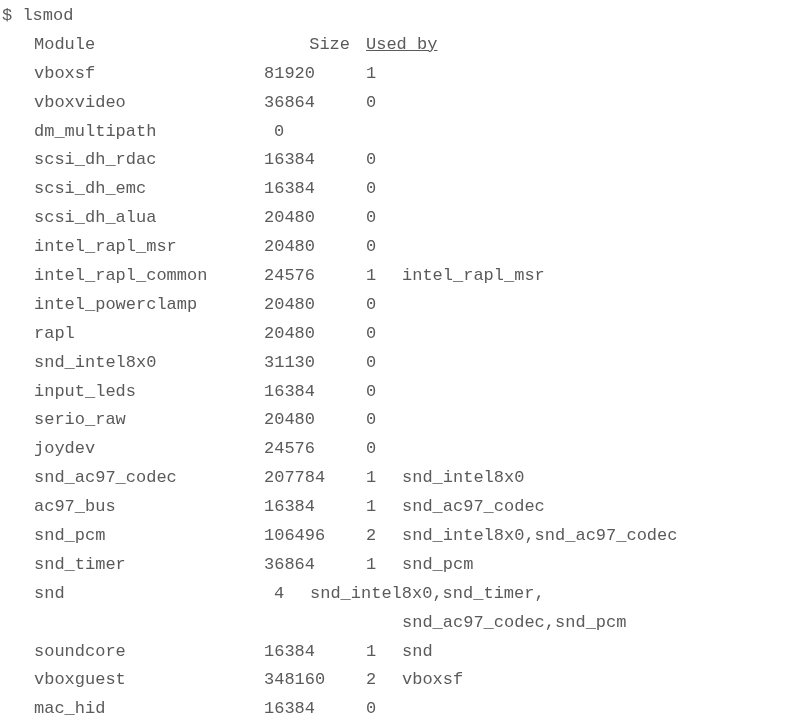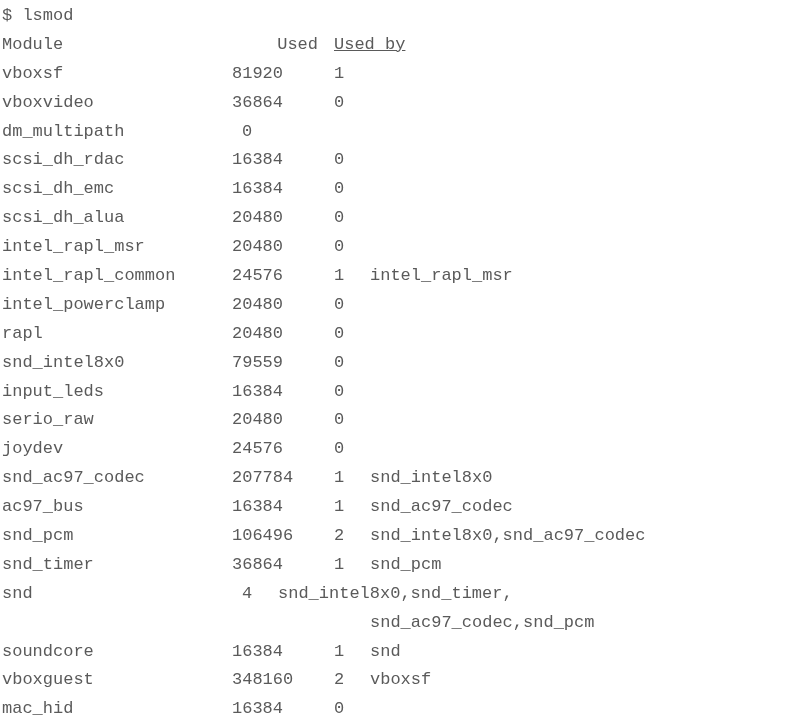--- a/index.html
+++ b/index.html
@@ -15,20 +15,21 @@
       padding: 2px 2px;
       width: 812px;
       box-sizing: border-box;
     }
     .prompt-line {
       white-space: pre;
     }
     .row {
       display: flex;
       flex-wrap: nowrap;
+      margin-left: 32px;
     }
     .col-module {
       width: 230px;
       flex: 0 0 auto;
       white-space: pre;
     }
     .col-size {
       width: 86px;
       flex: 0 0 auto;
       text-align: left;
@@ -64,21 +65,21 @@
       
     }
   </style>
 </head>
 <body>
 
 <div class="prompt-line">$ lsmod</div>
 
 <div class="row hdr">
   <span class="col-module">Module</span>
-  <span class="col-size">Used</span>
+  <span class="col-size">Size</span>
   <span class="col-usedby">Used by</span>
 </div>
 
 <div id="rows">
     <div class="row">
       <span class="col-module">vboxsf</span>
       <span class="col-size">81920</span>
       <span class="col-used">1</span>
       <span class="col-by"></span>
     </div>
@@ -130,21 +131,21 @@
       <span class="col-by"></span>
     </div>
     <div class="row">
       <span class="col-module">rapl</span>
       <span class="col-size">20480</span>
       <span class="col-used">0</span>
       <span class="col-by"></span>
     </div>
     <div class="row">
       <span class="col-module">snd_intel8x0</span>
-      <span class="col-size">79559</span>
+      <span class="col-size">31130</span>
       <span class="col-used">0</span>
       <span class="col-by"></span>
     </div>
     <div class="row">
       <span class="col-module">input_leds</span>
       <span class="col-size">16384</span>
       <span class="col-used">0</span>
       <span class="col-by"></span>
     </div>
     <div class="row">

